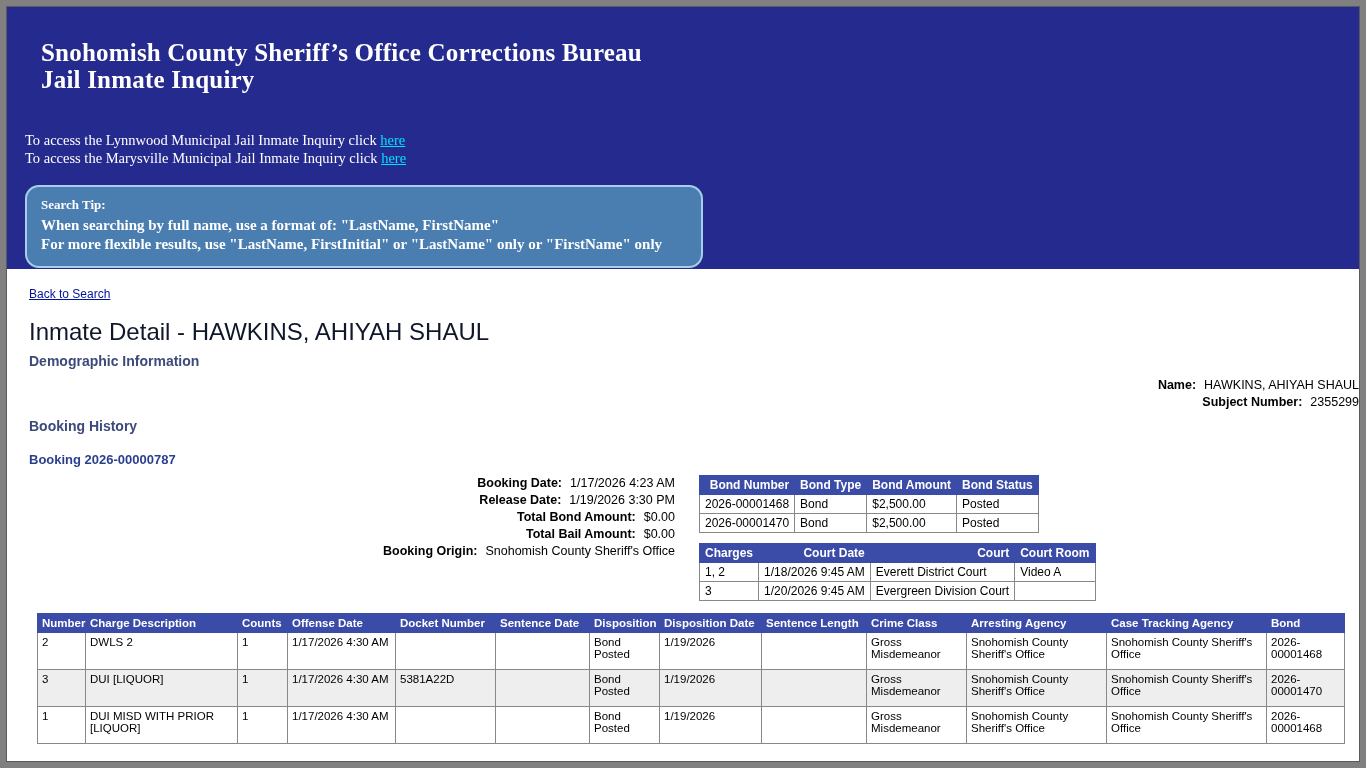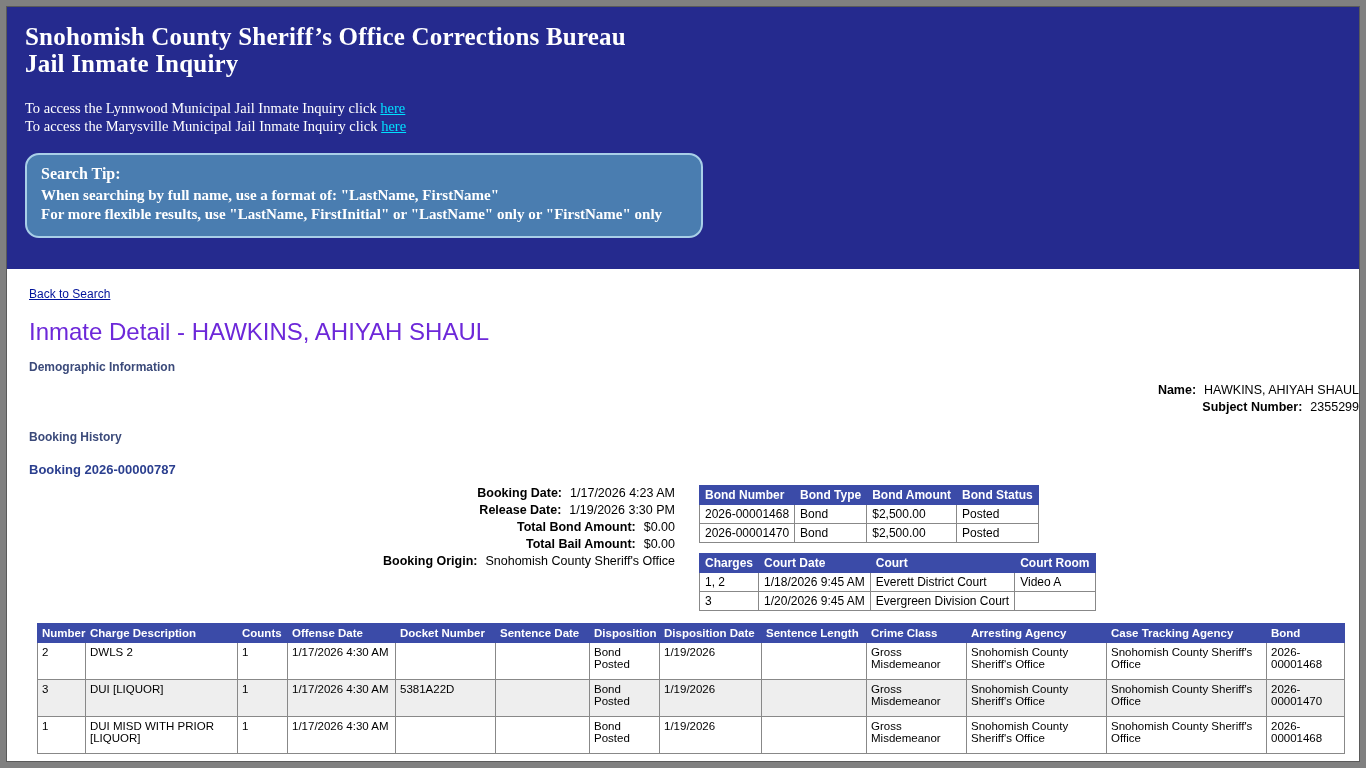--- a/index.html
+++ b/index.html
@@ -33,21 +33,21 @@
     color: #ffffff;
     padding: 16px 0 10px 0;
     height: 262px;
     box-sizing: border-box;
     position: relative;
   }
   .banner h1 {
     font-family: "Liberation Serif", serif;
     font-size: 25px;
     font-weight: bold;
-    margin: 0;
+    margin: 16px;
     padding: 0 0 0 18px;
     line-height: 27px;
     letter-spacing: 0.2px;
   }
   .banner h1 .line2 { display: block; }
   .access-lines {
     font-family: "Liberation Serif", serif;
     font-size: 14.5px;
     font-weight: normal;
     padding: 22px 0 0 18px;
@@ -62,21 +62,21 @@
     width: 678px;
     box-sizing: border-box;
     background: #4a7db0;
     border: 2px solid #a9cfe8;
     border-radius: 14px;
     padding: 10px 14px 12px 14px;
     font-family: "Liberation Serif", serif;
     color: #ffffff;
   }
   .tip-title {
-    font-size: 16px;
+    font-size: 13px;
     font-weight: bold;
     margin-bottom: 3px;
   }
   .tip-line {
     font-size: 15px;
     font-weight: bold;
     line-height: 19px;
   }
   .tip-line .q { color: #ffffff; }
   
@@ -91,29 +91,29 @@
     display: inline-block;
     margin: 8px 0 0 22px;
     font-size: 12px;
     color: #00129a;
     text-decoration: underline;
     cursor: pointer;
   }
   h2.page-title {
     font-size: 24px;
     font-weight: normal;
-    color: #6d28d9;
+    color: #0f172a;
     margin: 16px 0 0 22px;
     font-family: "Liberation Sans", sans-serif;
   }
   h3.section {
-    font-size: 12px;
+    font-size: 14px;
     font-weight: bold;
     color: #3b4a7a;
-    margin: 14px 0 0 22px;
+    margin: 7px 0 0 22px;
   }
   h4.subsection {
     font-size: 13px;
     font-weight: bold;
     color: #2b3f8f;
     margin: 18px 0 0 22px;
   }
   .kv {
     margin: 8px 0 0 22px;
     font-size: 12.5px;
@@ -138,21 +138,21 @@
   
   table.grid {
     border-collapse: collapse;
     font-size: 12px;
     background: #ffffff;
   }
   table.grid th {
     background: #3b4ba8;
     color: #ffffff;
     font-weight: bold;
-    text-align: left;
+    text-align: right;
     padding: 2px 5px;
     border: 1px solid #3b4ba8;
     white-space: nowrap;
   }
   table.grid td {
     border: 1px solid #888888;
     padding: 2px 5px;
     vertical-align: top;
     color: #000000;
   }

